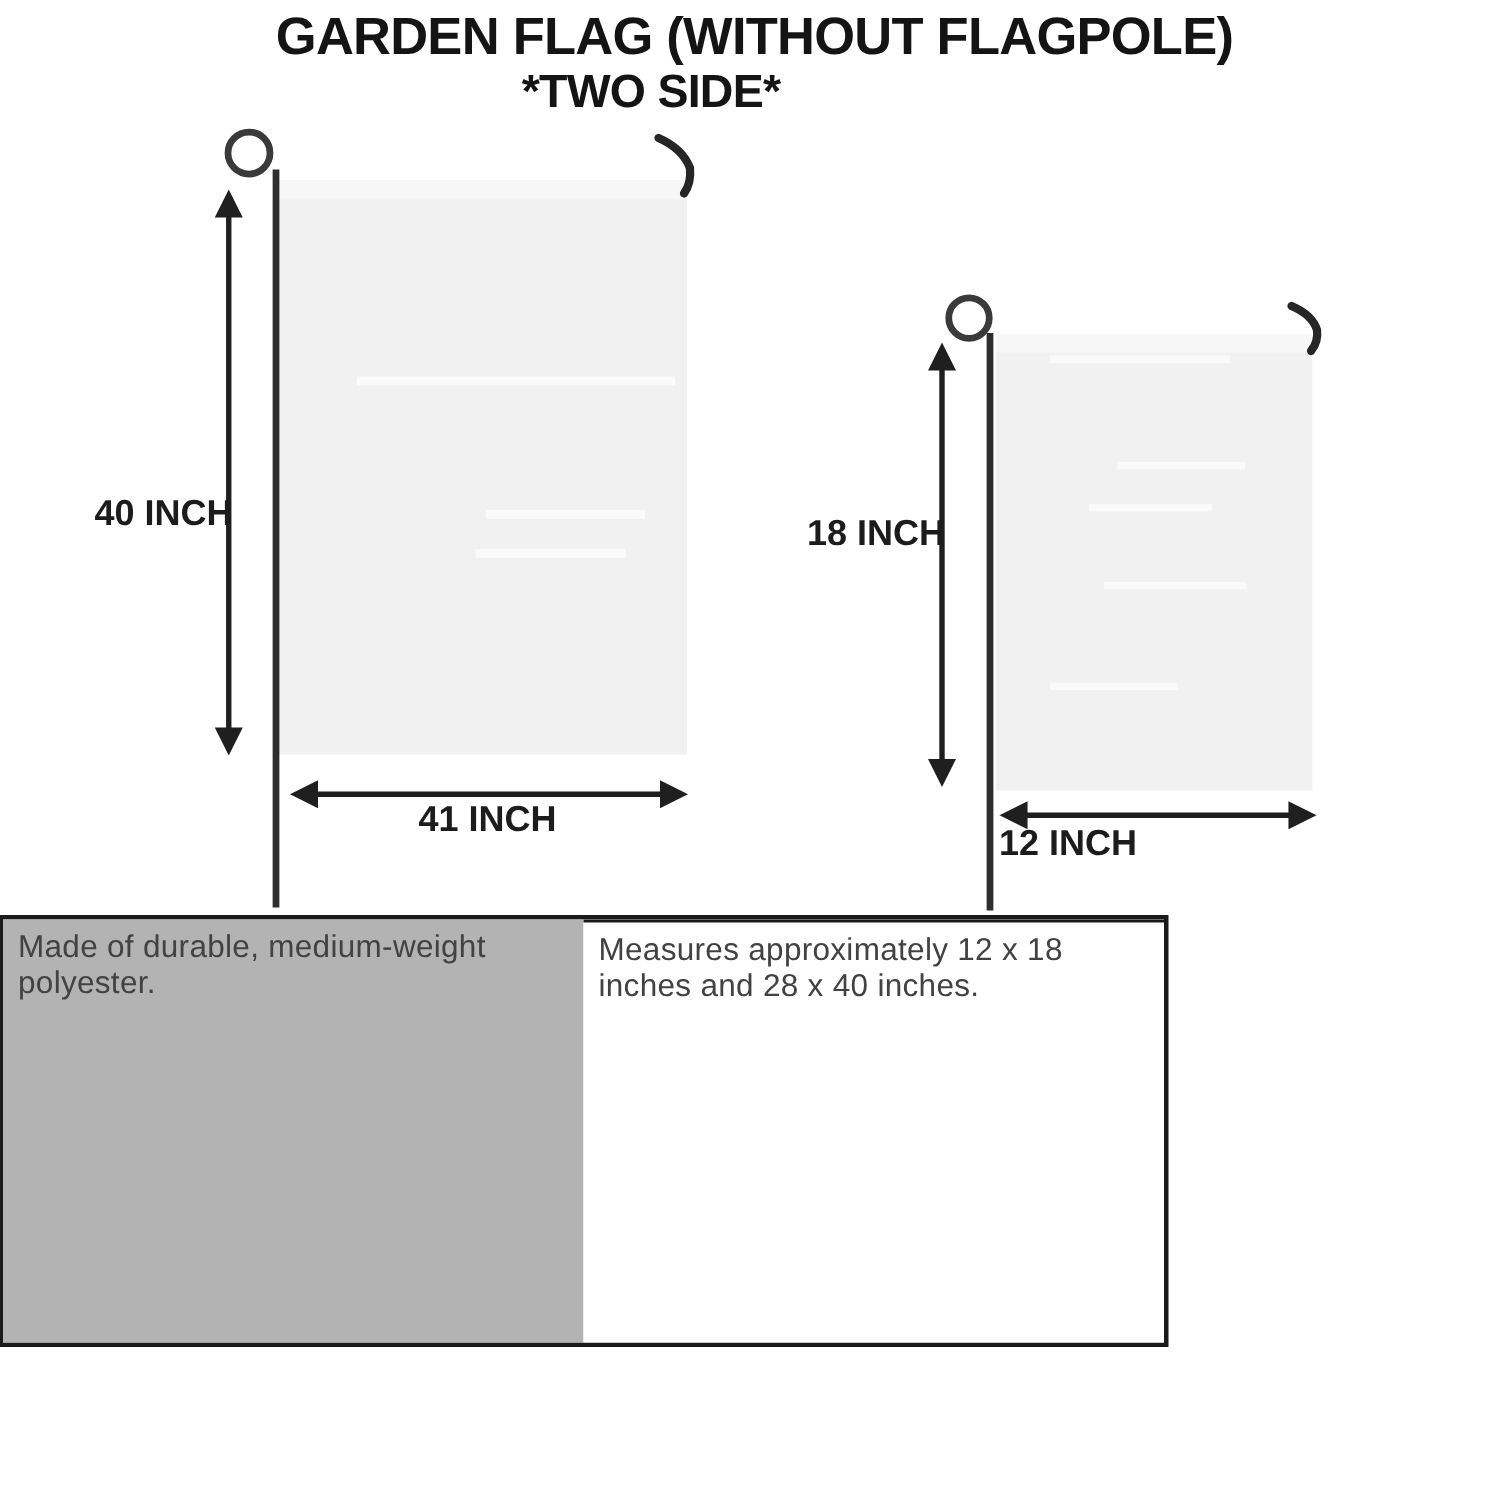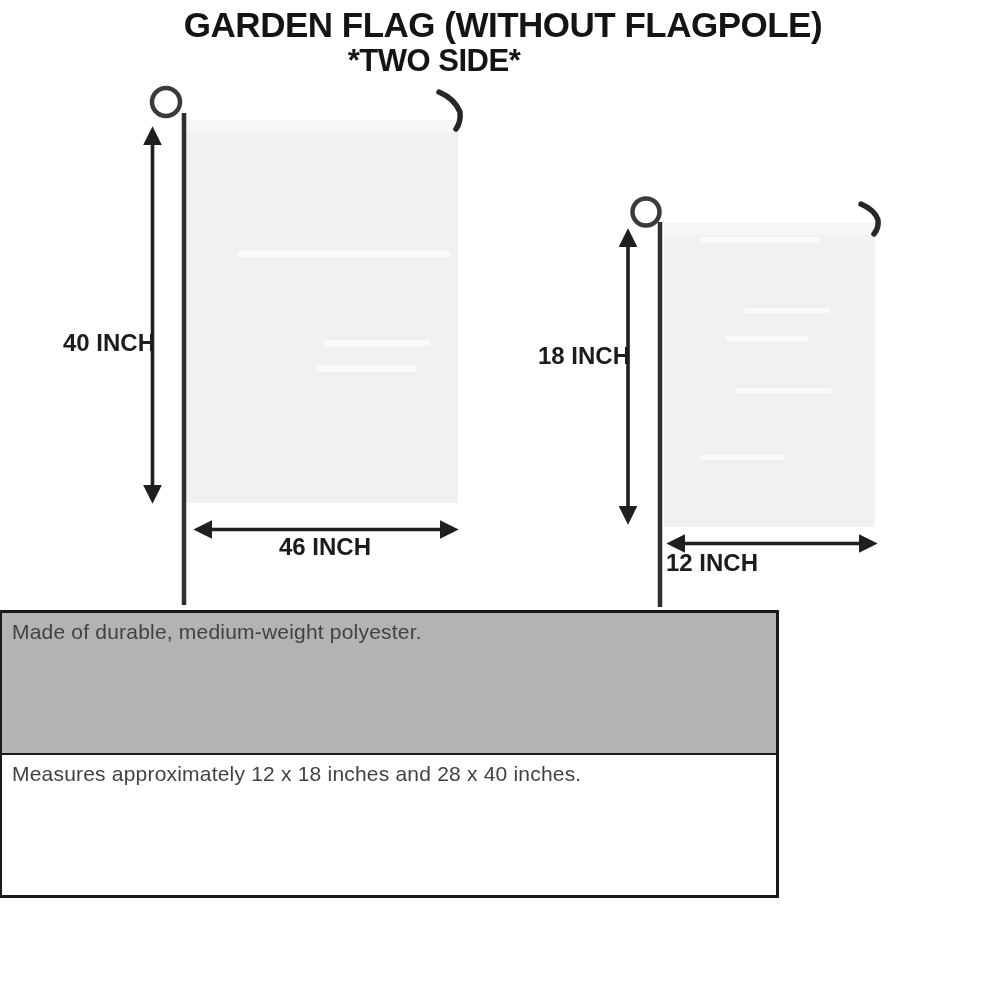--- a/index.html
+++ b/index.html
@@ -19,21 +19,21 @@
   
   .dim{font-size:24px;font-weight:700;color:#1c1c1c;white-space:nowrap;}
   .dim-40{top:294px;left:63px;margin-top:35px;}
   .dim-28{top:533px;left:192px;width:266px;text-align:center;}
   .dim-18{top:342px;left:538px;}
   .dim-12{top:549px;left:666px;width:213px;text-align:left;}
 
   
   .specs{top:610px;left:-1px;width:780px;height:288px;
     border:3px solid #1a1a1a;box-sizing:border-box;
-    display:flex;flex-direction:column;}
+    display:flex;flex-direction:row;}
   .spec-row{flex:1;box-sizing:border-box;padding:7px 10px 0 10px;
     font-size:21px;font-weight:400;color:#424242;letter-spacing:0.2px;
     background:#ffffff;}
   .spec-row.shaded{background:#b3b3b3;}
   .spec-row + .spec-row{border-top:2px solid #1a1a1a;}
 </style>
 </head>
 <body>
 
 <div class="abs title-line1">GARDEN FLAG (WITHOUT FLAGPOLE)</div>
@@ -73,20 +73,20 @@
     </g>
     <line x1="660" y1="222" x2="660" y2="607" stroke="#2e2e2e" stroke-width="4.5"></line>
     <circle cx="646" cy="212" r="13.5" fill="none" stroke="#3a3a3a" stroke-width="4.5"></circle>
     <path d="M861,204 Q875,210 878,220 Q879,228 874,234" fill="none" stroke="#262626" stroke-width="5.5" stroke-linecap="round" stroke-linejoin="round"></path>
     <line x1="628" y1="233" x2="628" y2="520" stroke="#1f1f1f" stroke-width="3.6" marker-start="url(#ah)" marker-end="url(#ah)"></line>
     <line x1="671" y1="543.5" x2="873" y2="543.5" stroke="#1f1f1f" stroke-width="3.6" marker-start="url(#ah)" marker-end="url(#ah)"></line>
   </g>
 </svg>
 
 <div class="abs dim dim-40">40 INCH</div>
-<div class="abs dim dim-28">46 INCH</div>
+<div class="abs dim dim-28">41 INCH</div>
 <div class="abs dim dim-18">18 INCH</div>
 <div class="abs dim dim-12">12 INCH</div>
 
 <div class="abs specs">
   <div class="spec-row shaded">Made of durable, medium-weight polyester.</div>
   <div class="spec-row">Measures approximately 12 x 18 inches and 28 x 40 inches.</div>
 </div>
 
 </body></html>

